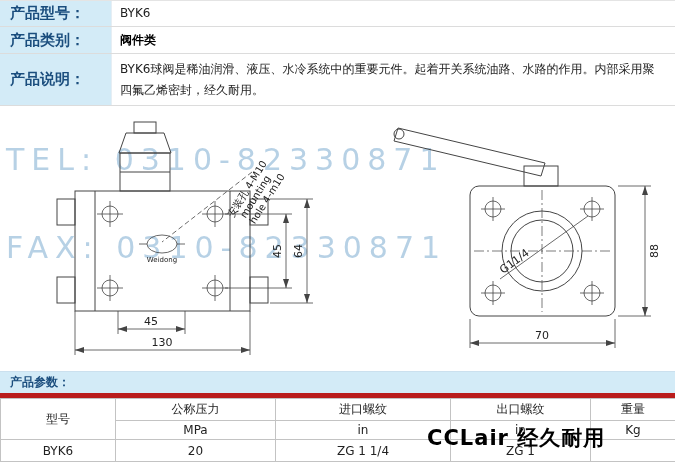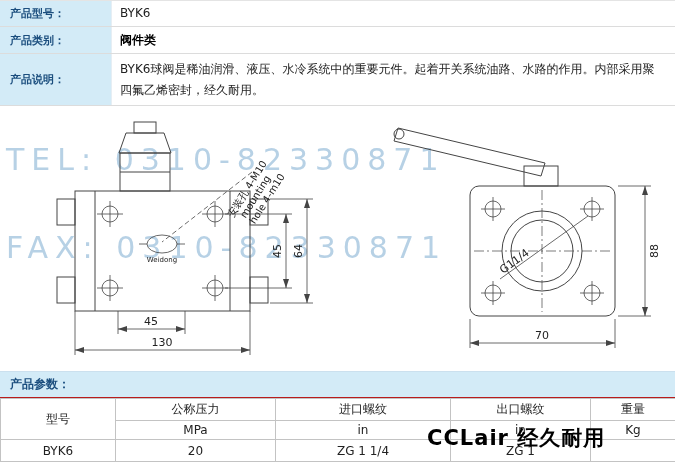--- a/index.html
+++ b/index.html
@@ -11,21 +11,21 @@
   }
   .page { width:675px; height:463px; position:relative; background:#fff; overflow:hidden; }
 
   
   .info-row { display:flex; align-items:stretch; border-bottom:1px solid #dcdcdc; background:#fff; }
   .info-row.first { border-top:1px solid #e4e4e4; }
   .h27 { height:27px; }
   .h52 { height:52px;justify-content:space-between; }
   .info-label {
     width:112px; background:#d3ebf7; color:#1b4e7e; font-weight:bold;
-    font-size:11px; display:flex; align-items:center; padding-left:10px;
+    font-size:15px; display:flex; align-items:center; padding-left:10px;
     border-right:1px solid #e6eef4; flex:none;
   }
   .info-value {
     flex:1; font-size:12px; color:#222; display:flex; align-items:center;
     padding:4px 14px 4px 8px; line-height:1.7;
   }
   .info-value.bold { font-weight:bold; color:#000; }
 
   
   .drawing-area { position:relative; width:675px; height:265px; background:#fff; }
@@ -33,21 +33,21 @@
   svg text { stroke:none; fill:#222; }
   .wm { position:absolute; z-index:1; white-space:nowrap; color:#9fc2dd; opacity:.75;
         font-size:30px; letter-spacing:7px; font-weight:400; }
   .wm-tel { left:6px; top:36px; }
   .wm-fax { left:6px; top:124px;text-align:center; }
 
   
   .section-band {
     height:27px; background:#d3ebf7; color:#1b4e7e; font-weight:bold; font-size:12px;
     display:flex; align-items:center; padding-left:10px;
-    border-top:1px solid #cbe0ee; border-bottom:1px solid #b91c1c;
+    border-top:1px solid #cbe0ee; border-bottom:5px solid #b91c1c;
   }
 
   
   .table-wrap { height:65px; overflow:hidden; }
   table.params { width:675px; border-collapse:collapse; table-layout:fixed; font-size:12px; }
   table.params th, table.params td {
     border:1px solid #c3c3c3; text-align:center; font-weight:normal; color:#222;
     padding:2px 2px; overflow:hidden; white-space:nowrap;
   }
   table.params thead tr.titles { height:22px; }

